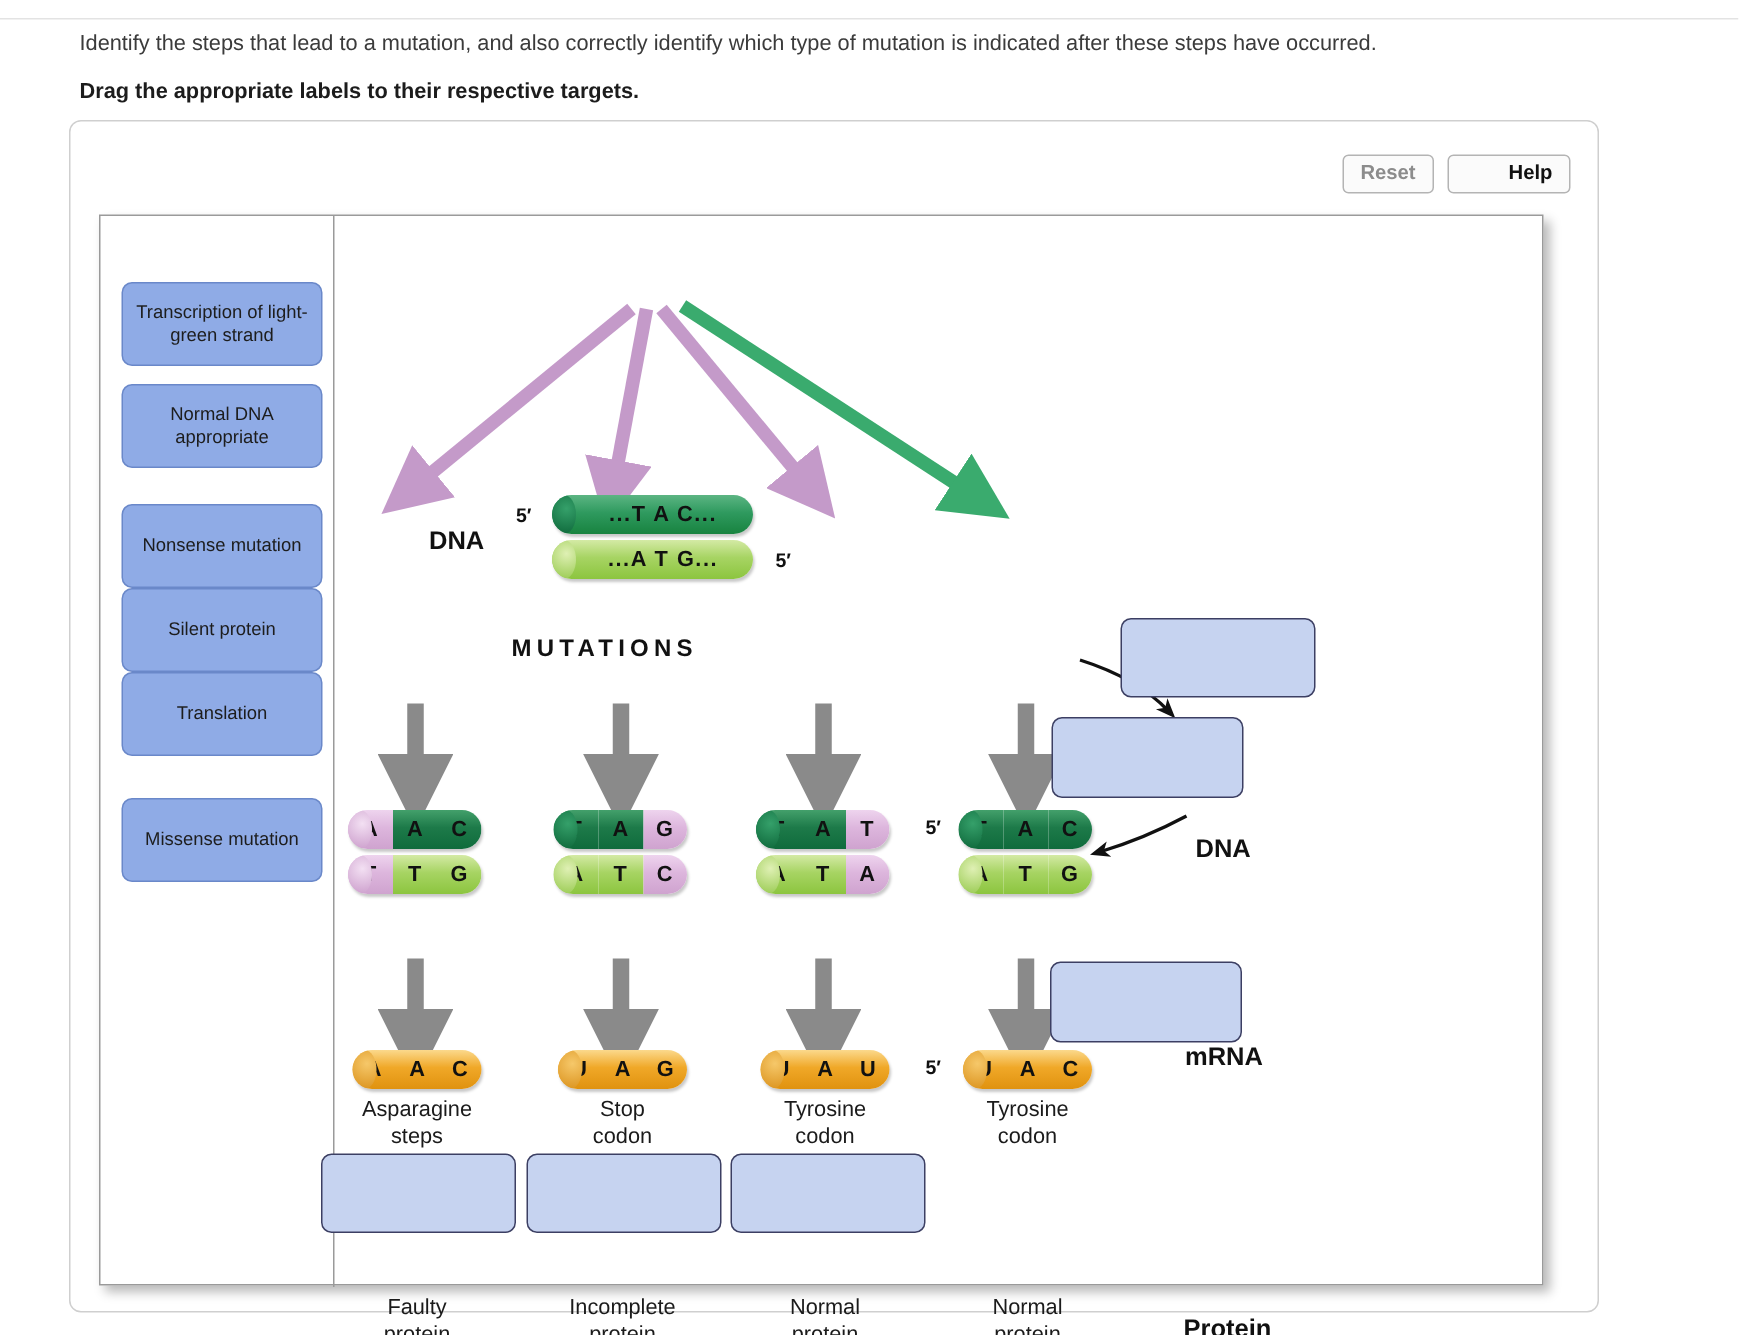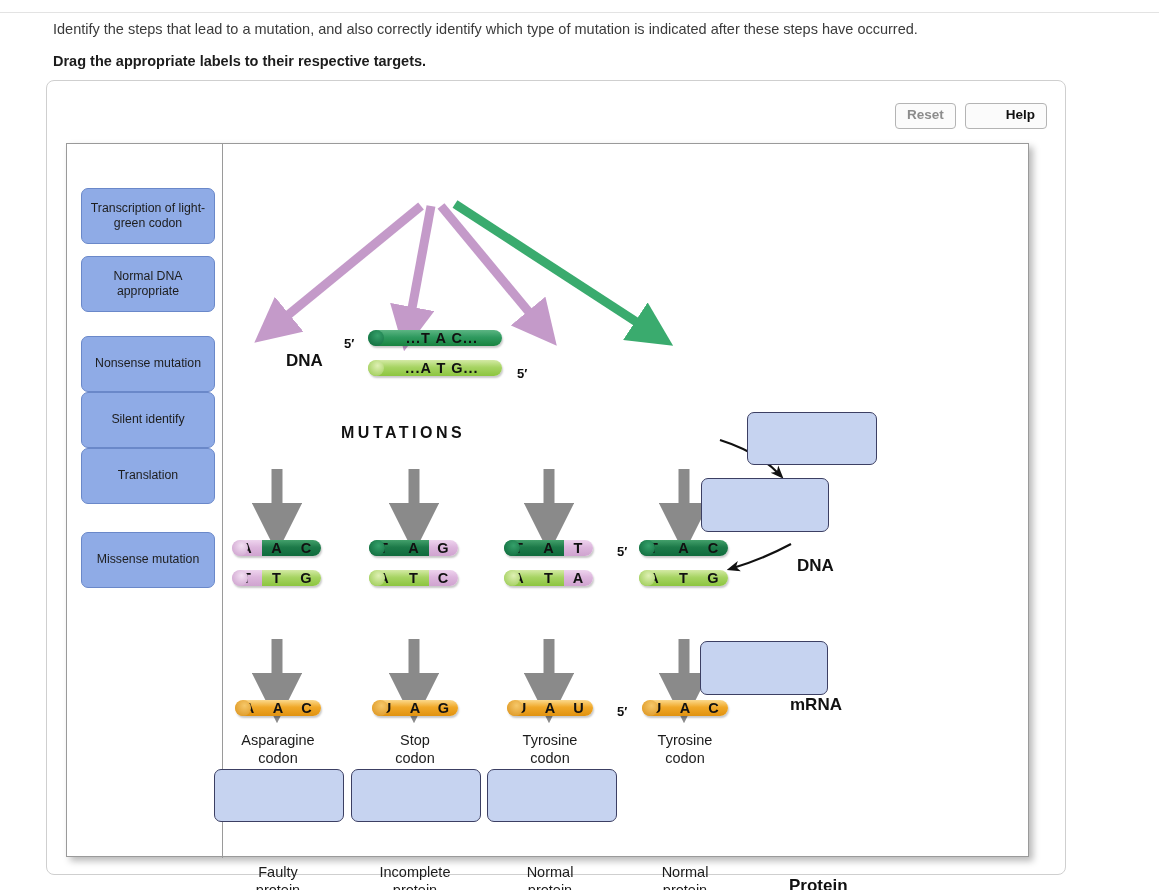--- a/index.html
+++ b/index.html
@@ -77,21 +77,21 @@
     cursor: grab; user-select: none;
     padding: 0 3px;
   }
 
   
   .diagram { position: absolute; left: 156px; top: 0; width: 806px; height: 714px; }
 
   
   .strand {
     position: absolute;
-    height: 16px; border-radius: 13px/13px;
+    height: 26px; border-radius: 13px/13px;
     display: flex; align-items: center;
     font-size: 14px; font-weight: bold; color: #111;
     letter-spacing: 1px;
     box-shadow: 1px 2px 2px rgba(0,0,0,0.22);
     overflow: hidden;
   }
   .seg {
     height: 100%; display: flex; align-items: center; justify-content: center;
     font-size: 14.5px; font-weight: 600; color: #111;
   }
@@ -157,24 +157,24 @@
 
   <div class="toolbar">
     <button class="tb-btn reset">Reset</button>
     <button class="tb-btn help">Help</button>
   </div>
 
   <div class="work-panel">
     <div class="panel-divider"></div>
 
     <div class="label-bank">
-      <div class="drag-label" style="top:44px">Transcription of light-green codon</div>
+      <div class="drag-label" style="top:44px">Transcription of light-green strand</div>
       <div class="drag-label" style="top:112px">Normal DNA appropriate</div>
       <div class="drag-label" style="top:192px">Nonsense mutation</div>
-      <div class="drag-label" style="top:248px">Silent identify</div>
+      <div class="drag-label" style="top:248px">Silent protein</div>
       <div class="drag-label" style="top:304px">Translation</div>
       <div class="drag-label" style="top:388px">Missense mutation</div>
     </div>
 
     <div class="diagram">
 
       <svg class="arrow-layer" viewBox="0 0 806 714">
         <defs>
           <marker id="mkPurple" markerWidth="5" markerHeight="5" refX="2.6" refY="2.5" orient="auto">
             <path d="M0,0 L5,2.5 L0,5 Z" fill="#c49ac9"></path>
@@ -245,21 +245,21 @@
         <div class="seg g-light" style="width:29px">G</div>
         <div class="cap pink"></div>
       </div>
       <div class="strand mrna" style="left:12px; top:556px; width:86px;">
         <div class="seg" style="width:29px">A</div>
         <div class="seg" style="width:29px">A</div>
         <div class="seg" style="width:28px">C</div>
         <div class="cap orange"></div>
       </div>
       <div class="codon-name" style="left:-10px; top:588px; white-space:pre-line">Asparagine
-codon</div>
+steps</div>
       <div class="protein-name" style="left:-10px; top:720px; white-space:pre-line">Faulty
 protein</div>
 
       <div class="strand" style="left:146px; top:396px; width:89px;">
         <div class="seg g-dark" style="width:30px">T</div>
         <div class="seg g-dark" style="width:30px">A</div>
         <div class="seg pink" style="width:29px">G</div>
         <div class="cap g-dark"></div>
       </div>
       <div class="strand" style="left:146px; top:426px; width:89px;">

